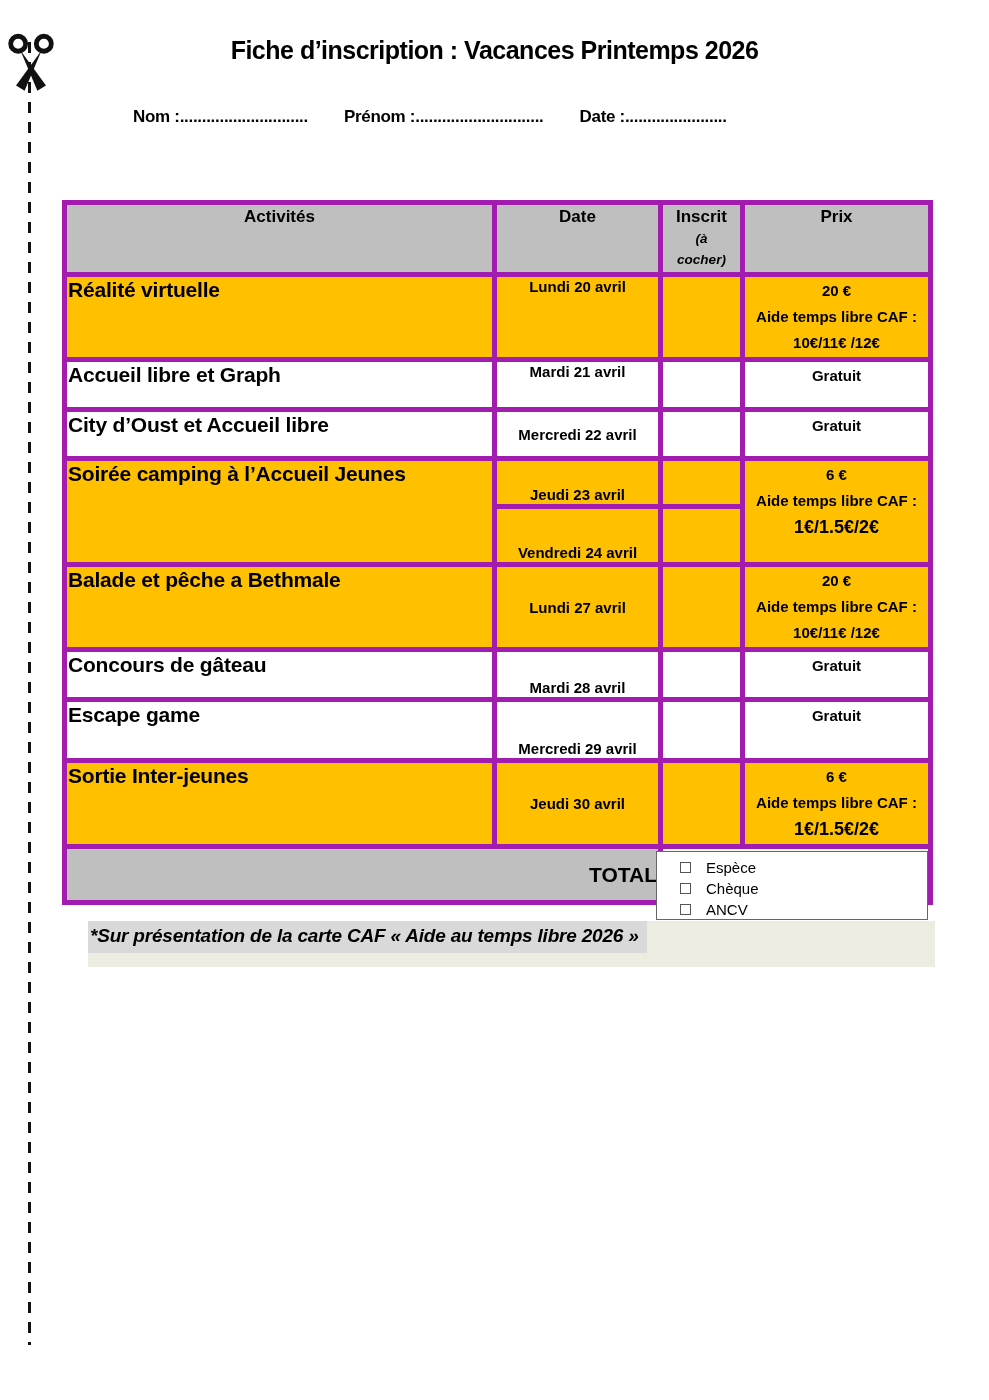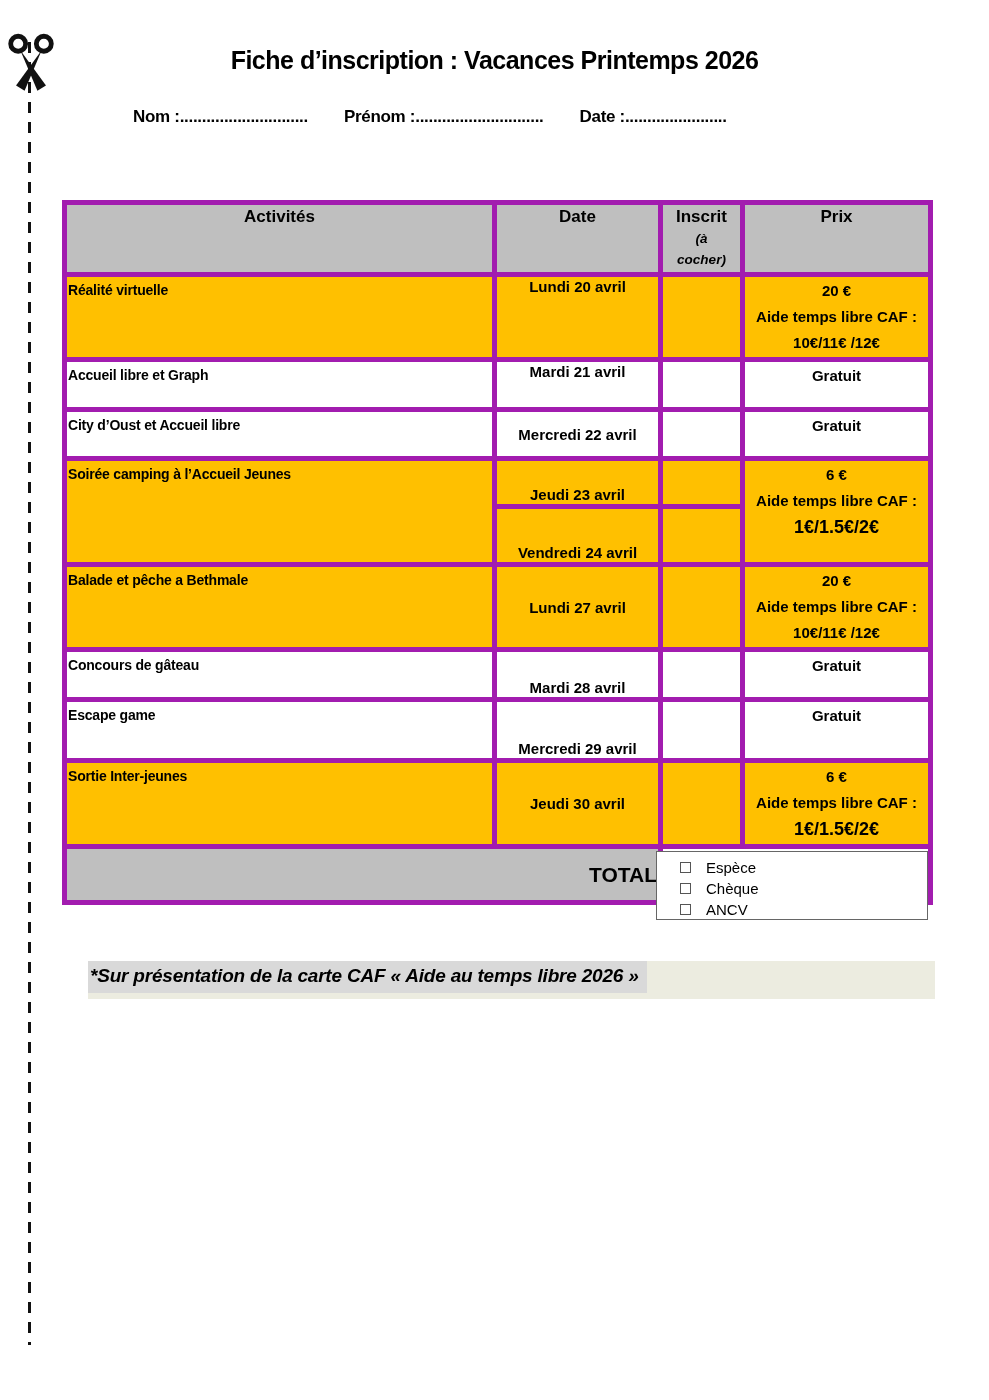--- a/index.html
+++ b/index.html
@@ -16,21 +16,21 @@
   
   .cut-line {
     position: absolute; left: 28px; top: 42px;
     width: 3px; height: 1303px;
     background: repeating-linear-gradient(to bottom, #111 0 11px, transparent 11px 20px);
   }
   .scissors { position: absolute; left: 5px; top: 32px; }
 
   
   .doc-title {
-    position: absolute; top: 46px; left: 0; width: 989px;
+    position: absolute; top: 36px; left: 0; width: 989px;
     text-align: center; font-size: 25px; font-weight: bold; letter-spacing: -0.5px;
   }
   .fields-row {
     position: absolute; top: 107px; left: 133px; width: 710px;
     display: flex; gap: 36px;
     font-size: 17px; font-weight: bold; letter-spacing: -0.3px; white-space: nowrap;
   }
 
   
   table.sheet {
@@ -41,21 +41,21 @@
   table.sheet td, table.sheet th {
     border: 5px solid #a21caf; padding: 1px; overflow: hidden;
   }
   th.col-head {
     background: #BFBFBF; vertical-align: top; text-align: center;
     font-size: 17px; font-weight: bold; padding-top: 5px; line-height: 22px;
   }
   .head-sub { display: block; font-size: 13.5px; font-style: italic; line-height: 21px; }
 
   td.act {
-    font-size: 14px; font-weight: bold; vertical-align: top;
+    font-size: 21px; font-weight: bold; vertical-align: top;
     padding: 5px 6px 0 8px; letter-spacing: -0.2px; line-height: 24px;
   }
   td.date-cell { font-size: 15px; font-weight: bold; text-align: center; }
   td.price-cell {
     font-size: 15px; font-weight: bold; text-align: center;
     vertical-align: top; padding-top: 3px; line-height: 26px;
   }
   .rates-italic { font-size: 18px; }
   td.inscrit-cell { background: transparent; }
 
@@ -78,23 +78,22 @@
   .payment-box {
     position: absolute; left: 656px; top: 851px; width: 272px; height: 69px;
     border: 1px solid #666; background: #fff; padding-top: 5px;
   }
   .payment-row { display: flex; align-items: center; gap: 15px; padding-left: 23px; height: 21px; }
   .checkbox { width: 11px; height: 11px; border: 1.5px solid #555; flex: 0 0 auto; }
   .payment-label { font-size: 15px; line-height: 21px; }
 
   
   .note-bar {
-    position: absolute; left: 88px; top: 921px; width: 847px; height: 38px;
+    position: absolute; left: 88px; top: 921px; width: 847px; height: 46px;
     background: #ECECE0;
-    margin-top: 40px;
   }
   .note-text {
     display: inline-block;
     background: #D9D9D9;
     font-size: 19px; font-weight: bold; font-style: italic;
     padding: 4px 8px 6px 2px; letter-spacing: -0.2px;
   }
 </style>
 </head>
 <body>

